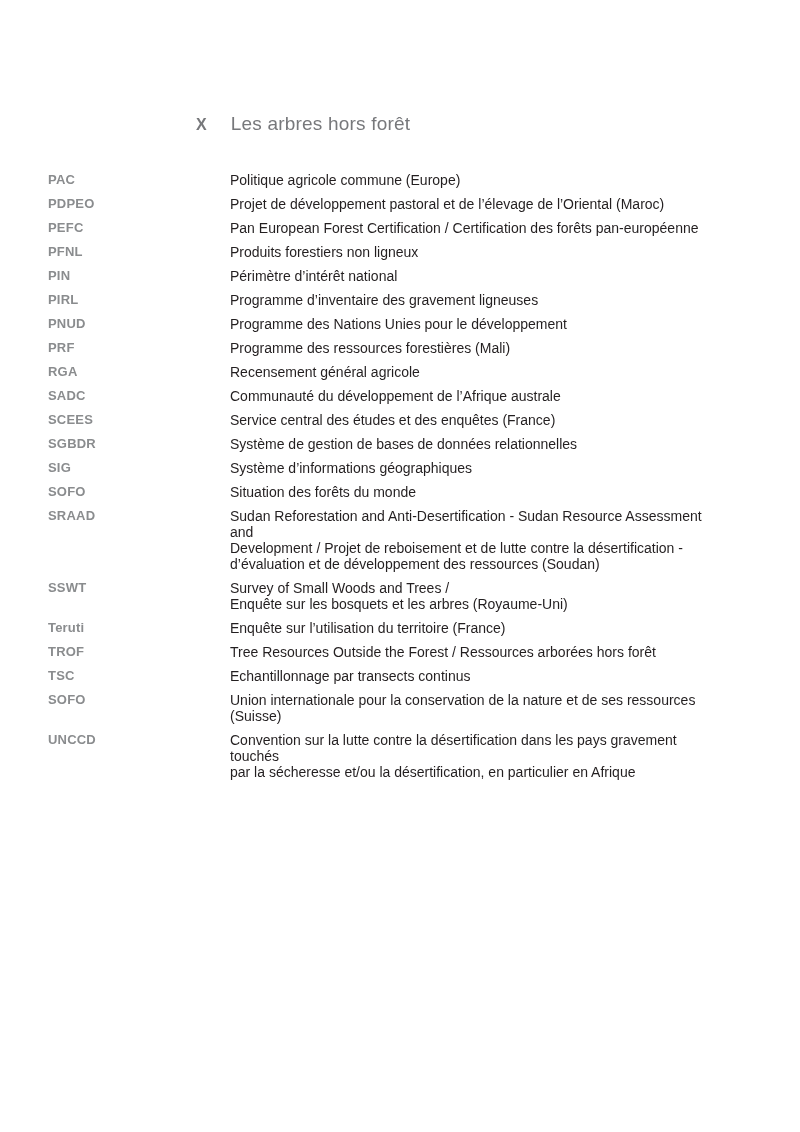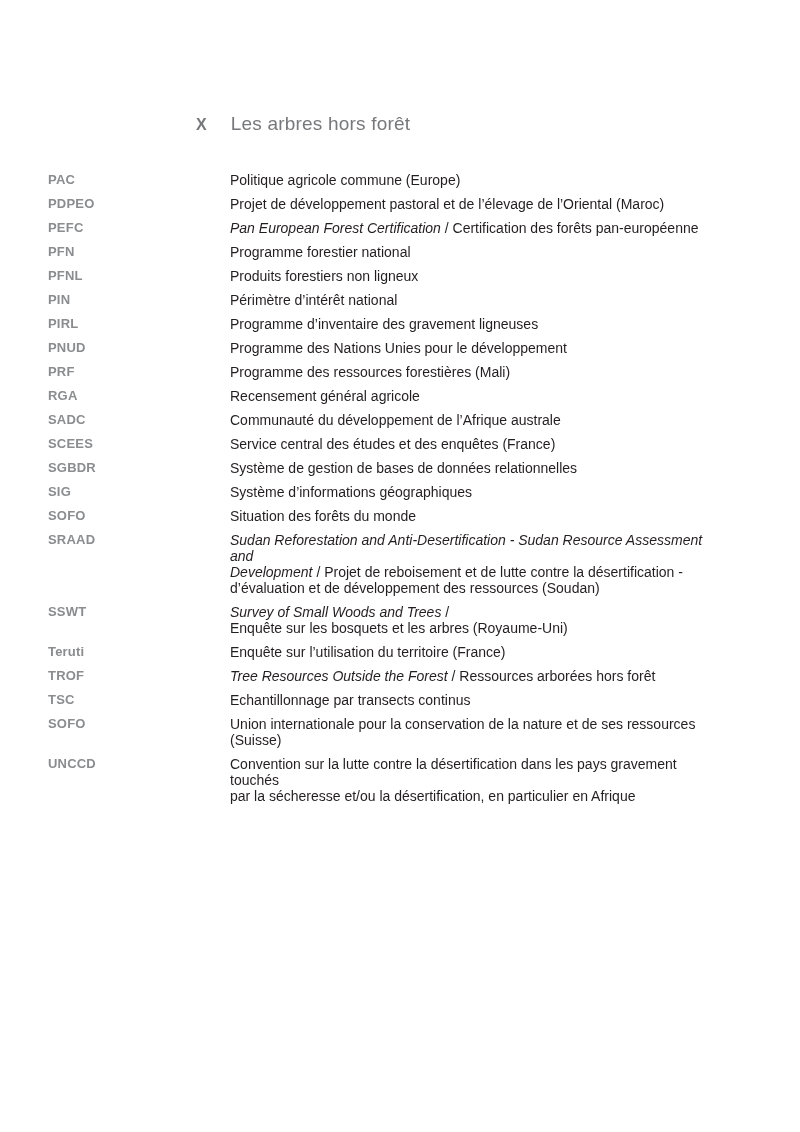--- a/index.html
+++ b/index.html
@@ -36,21 +36,21 @@
     margin-bottom:8px;
   }
   .abbr{
     font-size:13px;line-height:16px;font-weight:bold;
     color:var(--abbr-gray);letter-spacing:0.2px;padding-left:8px;
   }
   .def{
     font-size:14px;line-height:16px;
     color:var(--body-text);
   }
-  .it{font-style:italic;text-align:center;}
+  .it{text-align:center;}
 </style>
 </head>
 <body>
 
 <div class="page">
   <div class="chapter-heading">
     <span class="chapter-number">X</span>
     <span class="chapter-title">Les arbres hors forêt</span>
   </div>
   <div class="glossary">
@@ -58,24 +58,20 @@
         <div class="abbr">PAC</div>
         <div class="def"><span>Politique agricole commune (Europe)</span></div>
       </div>
       <div class="row">
         <div class="abbr">PDPEO</div>
         <div class="def"><span>Projet de développement pastoral et de l’élevage de l’Oriental (Maroc)</span></div>
       </div>
       <div class="row">
         <div class="abbr">PEFC</div>
         <div class="def"><span class="it">Pan European Forest Certification</span><span> / Certification des forêts pan-européenne</span></div>
-      </div>
-      <div class="row">
-        <div class="abbr">PFN</div>
-        <div class="def"><span>Programme forestier national</span></div>
       </div>
       <div class="row">
         <div class="abbr">PFNL</div>
         <div class="def"><span>Produits forestiers non ligneux</span></div>
       </div>
       <div class="row">
         <div class="abbr">PIN</div>
         <div class="def"><span>Périmètre d’intérêt national</span></div>
       </div>
       <div class="row">

